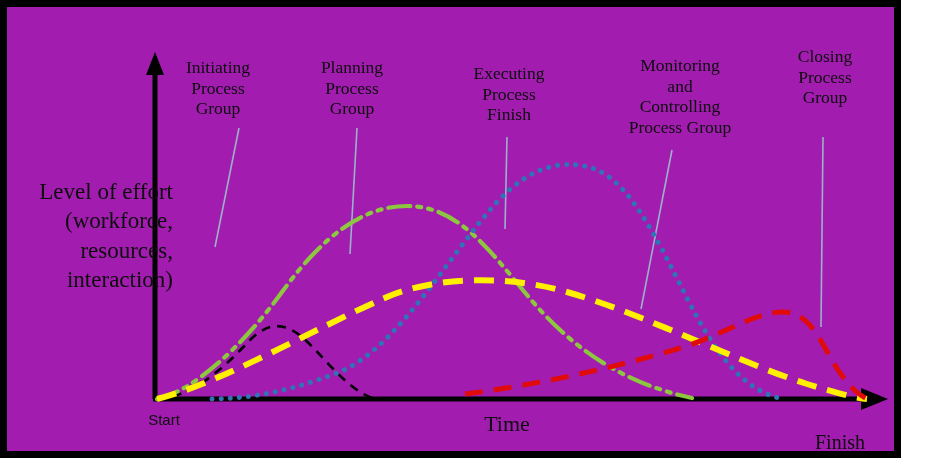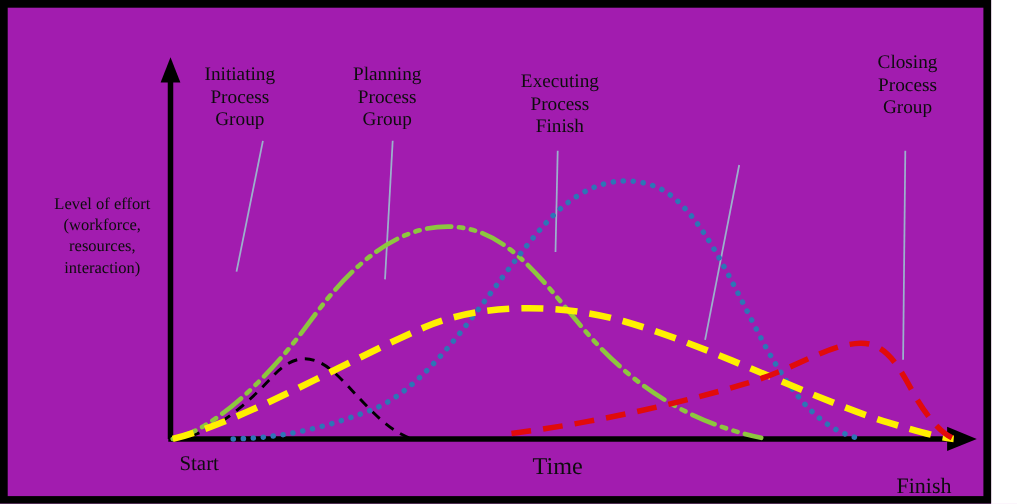--- a/index.html
+++ b/index.html
@@ -33,46 +33,46 @@
     font-size: 17.5px;
     line-height: 1.18;
     white-space: pre-line;
     font-family: "Liberation Serif", "DejaVu Serif", serif;
   }
   #axis-y-label {
     position: absolute;
     left: 6px;
     top: 170px;
     width: 160px;
-    text-align: center;
-    font-size: 15px;
+    text-align: right;
+    font-size: 23px;
     line-height: 1.28;
     color: #0d0d0d;
     white-space: pre-line;
     font-family: "Liberation Serif", "DejaVu Serif", serif;
   }
   #axis-x-label {
     position: absolute;
     left: 430px;
     top: 404px;
     width: 140px;
     text-align: center;
     font-size: 22px;
     color: #0d0d0d;
     font-family: "Liberation Serif", "DejaVu Serif", serif;
   }
   #axis-start-label {
     position: absolute;
     left: 122px;
     top: 404px;
     width: 70px;
-    text-align: right;
-    font-size: 19px;
+    text-align: center;
+    font-size: 15px;
     color: #0d0d0d;
-    font-family: Liberation Serif, serif;
+    font-family: Liberation Sans, sans-serif;
   }
   #axis-finish-label {
     position: absolute;
     left: 808px;
     top: 404px;
     width: 84px;
     text-align: left;
     font-size: 20px;
     color: #0d0d0d;
     font-family: "Liberation Serif", "DejaVu Serif", serif;
@@ -122,20 +122,24 @@
 Group</div>
 
   <div class="callout-label" id="label-planning" style="left:302px; top:50px; width:86px;">Planning
 Process
 Group</div>
 
   <div class="callout-label" id="label-executing" style="left:456px; top:56px; width:92px;">Executing
 Process
 Finish</div>
 
+  <div class="callout-label" id="label-monitoring" style="left:602px; top:48px; width:142px;">Monitoring
+and
+Controlling
+Process Group</div>
 
   <div class="callout-label" id="label-closing" style="left:775px; top:39px; width:86px;">Closing
 Process
 Group</div>
 
   <div id="axis-y-label">Level of effort
 (workforce,
 resources,
 interaction)</div>
   <div id="axis-x-label">Time</div>

